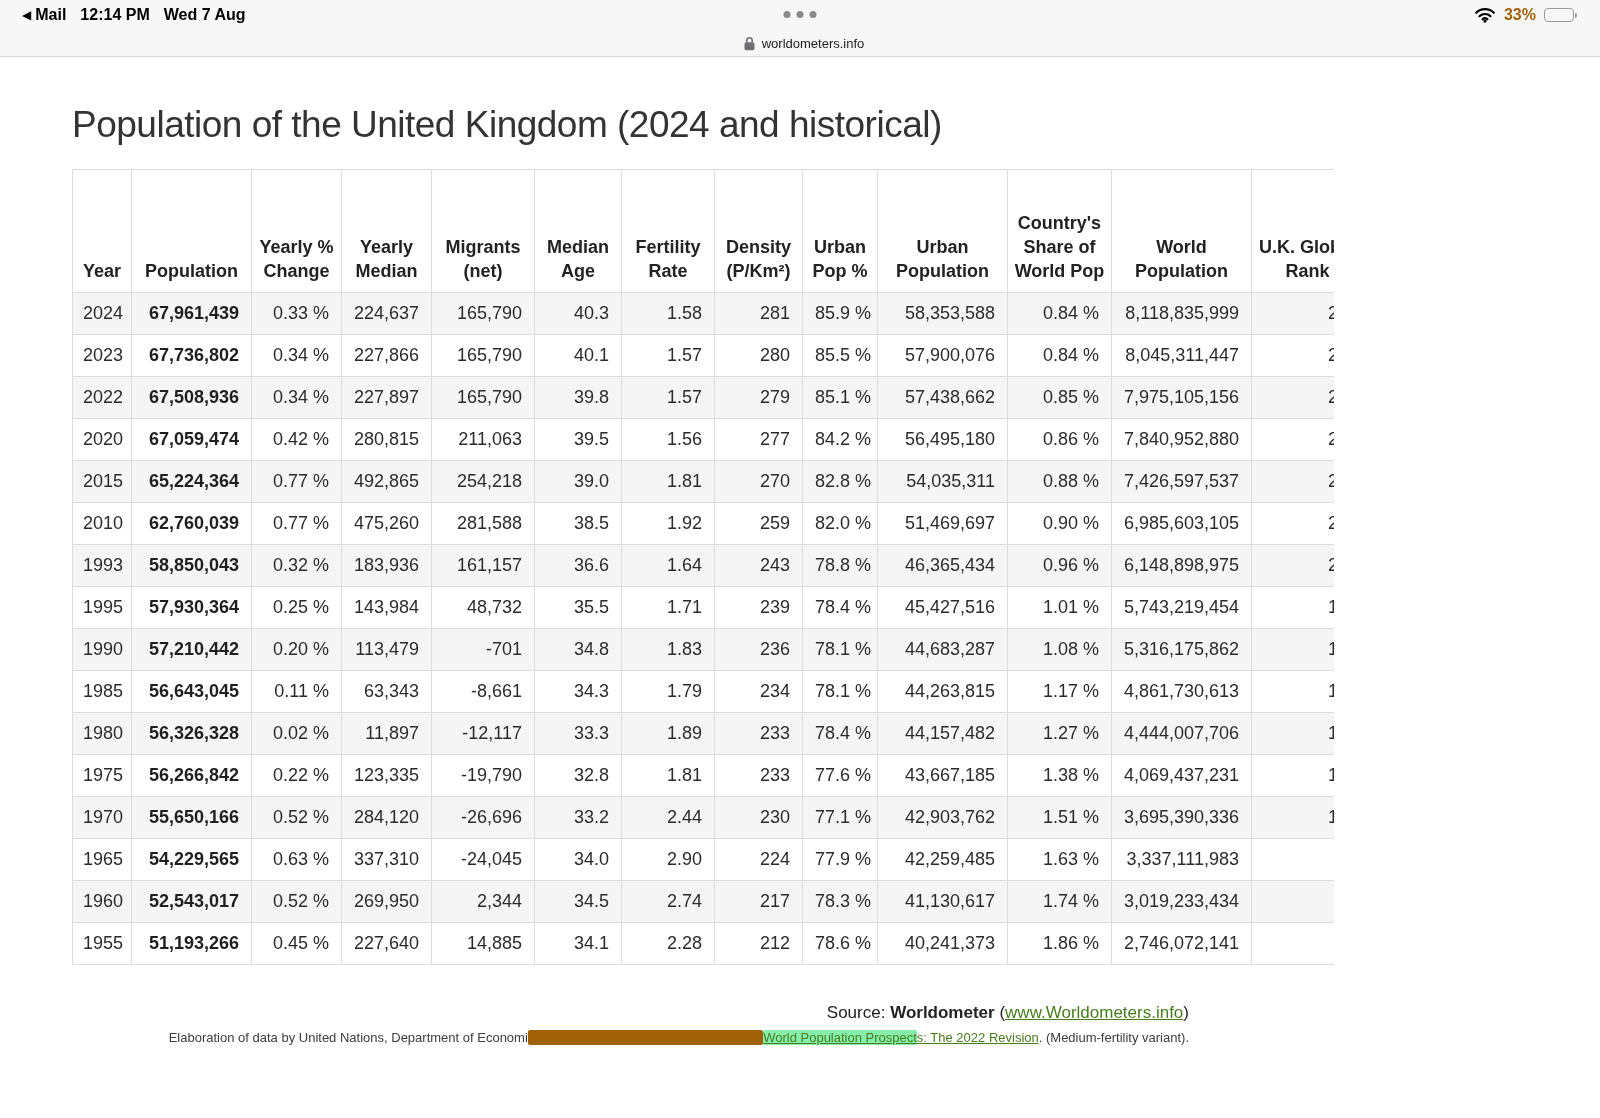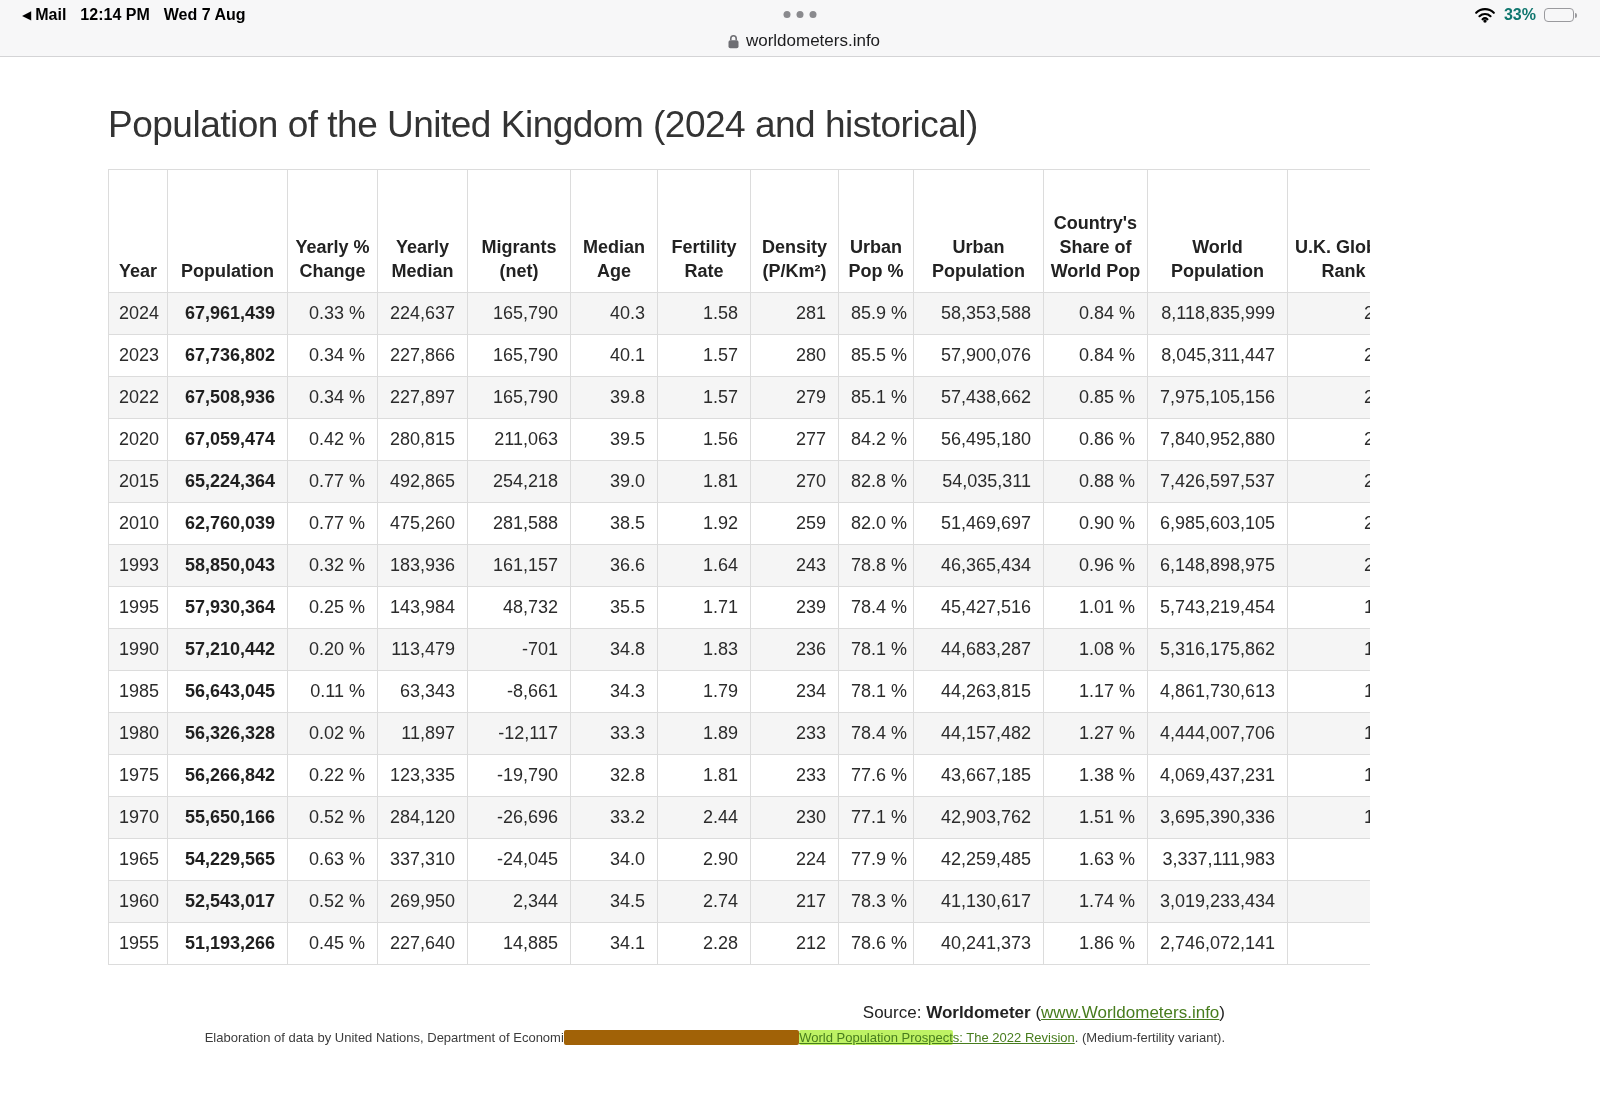--- a/index.html
+++ b/index.html
@@ -10,31 +10,31 @@
   .topbar { position:relative; width:100%; height:57px; background:#f7f7f8;
             border-bottom:1px solid #d4d4d6; }
   .status-left { position:absolute; left:22px; top:6px; display:flex; align-items:center;
                  gap:14px; font-size:16px; font-weight:700; color:#000; }
   .back-mail { display:flex; align-items:center; gap:4px; }
   .back-tri { font-size:12px; line-height:1; }
   .status-dots { position:absolute; left:50%; top:11px; transform:translateX(-50%);
                  display:flex; gap:6px; }
   .status-dots span { width:7px; height:7px; border-radius:50%; background:#8a8a8e; }
   .status-right { position:absolute; right:26px; top:6px; display:flex; align-items:center;
-                  gap:8px; font-size:16px; font-weight:700; color:#0f766e; }
+                  gap:8px; font-size:16px; font-weight:700; color:#a16207; }
   .battery { position:relative; width:30px; height:14px; border:1px solid #9a9a9e;
              border-radius:4px; padding:2px; }
   .battery-fill { height:100%; background:#000; border-radius:1.5px; }
   .battery-nub { position:absolute; right:-4px; top:4px; width:2.5px; height:5px;
                  background:#9a9a9e; border-radius:0 2px 2px 0; }
   .urlrow { position:absolute; left:0; right:0; bottom:5px; display:flex;
-            justify-content:center; align-items:center; gap:6px; font-size:17px; color:#1c1c1e;padding-left:7px; }
+            justify-content:center; align-items:center; gap:6px; font-size:13px; color:#1c1c1e;padding-left:7px; }
 
   
-  .content { margin-left:108px; }
+  .content { margin-left:72px; }
   .page-title { margin-top:46px; font-size:37px; font-weight:400; color:#333;
                 letter-spacing:-0.5px; line-height:1.2; }
 
   .table-clip { margin-top:22px; width:1262px; overflow:hidden; }
   table { border-collapse:collapse; table-layout:fixed; width:1291px; font-size:18px; }
   th, td { border:1px solid #dcdcdc; }
   thead th { height:123px; vertical-align:bottom; text-align:center;
              font-weight:700; font-size:18px; line-height:1.35; padding:0 4px 9px 4px; color:#222; }
   tbody td { height:42px; text-align:right; padding:0 12px; white-space:nowrap; color:#2b2b2b; }
   tbody td.col-year { text-align:left; padding-left:10px; }
@@ -42,21 +42,21 @@
   tbody td.col-rank { text-align:left; padding:0 0 0 76px; }
   tbody tr:nth-child(odd) { background:#f5f5f5; }
 
   
   .footer { width:1117px; margin-top:38px; text-align:right; }
   .source-line { font-size:17px; color:#222; }
   .source-line b { font-weight:700; }
   a.green-link { color:#477c1d; text-decoration:underline; cursor:pointer; }
   .footnote { margin-top:7px; font-size:13px; color:#3c3c3c; }
   .redacted { background:#a16207; color:transparent; border-radius:2px; }
-  .redacted-link { background:#bef264; color:transparent; border-radius:2px; text-decoration:underline; }
+  .redacted-link { background:#86efac; color:transparent; border-radius:2px; text-decoration:underline; }
 </style>
 </head>
 <body>
 
 <div class="topbar">
   <div class="status-left">
     <span class="back-mail">
       <span class="back-tri">◀</span>
       <span>Mail</span>
     </span>

